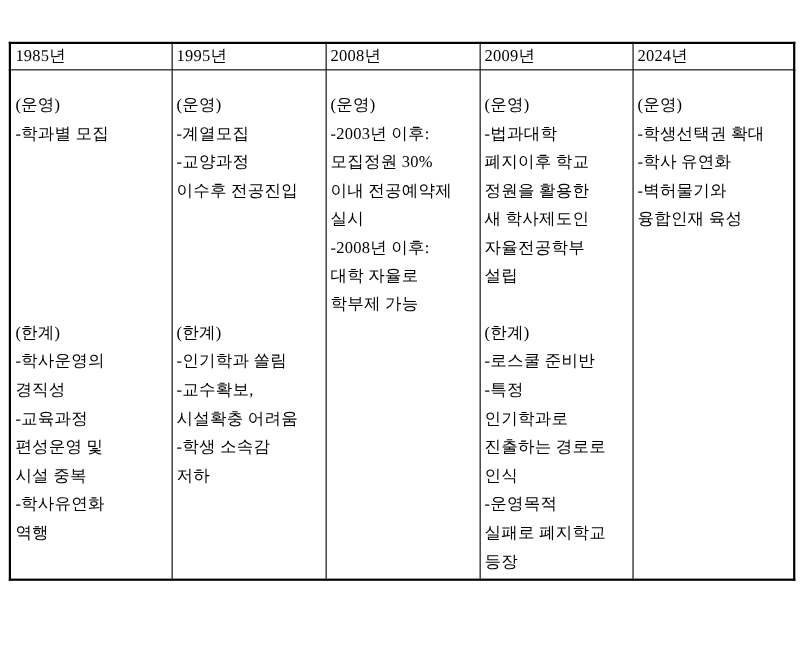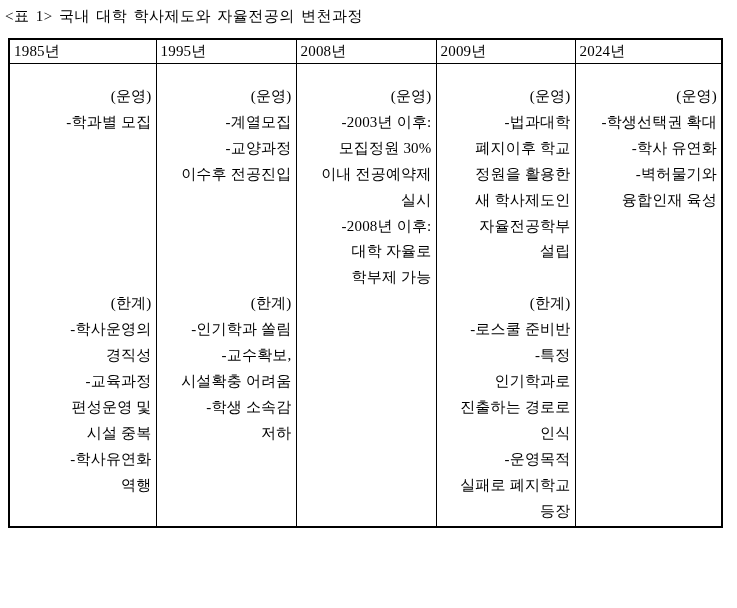--- a/index.html
+++ b/index.html
@@ -55,39 +55,37 @@
     vertical-align: middle;
     line-height: 24px;
     white-space: pre-line;
   }
   tr.detail-row td {
     height: 442px;
     vertical-align: top;
     line-height: 25.9px;
     padding-top: 20px;
     white-space: pre-line;
-    text-align: right;
   }
   .source-note {
     position: absolute;
     left: 0;
     top: 579px;
     width: 722px;
     text-align: right;
     font-size: 15px;
     letter-spacing: 0.3px;
     word-spacing: 2px;
   }
 </style>
 </head>
 <body>
 
 <div class="page">
 
-  <div class="doc-title">&lt;표 1&gt; 국내 대학 학사제도와 자율전공의 변천과정</div>
 
   <table class="main-table">
     <colgroup>
       <col style="width:147px">
       <col style="width:140px">
       <col style="width:140px">
       <col style="width:139px">
       <col style="width:147px">
     </colgroup>
     <tbody>

